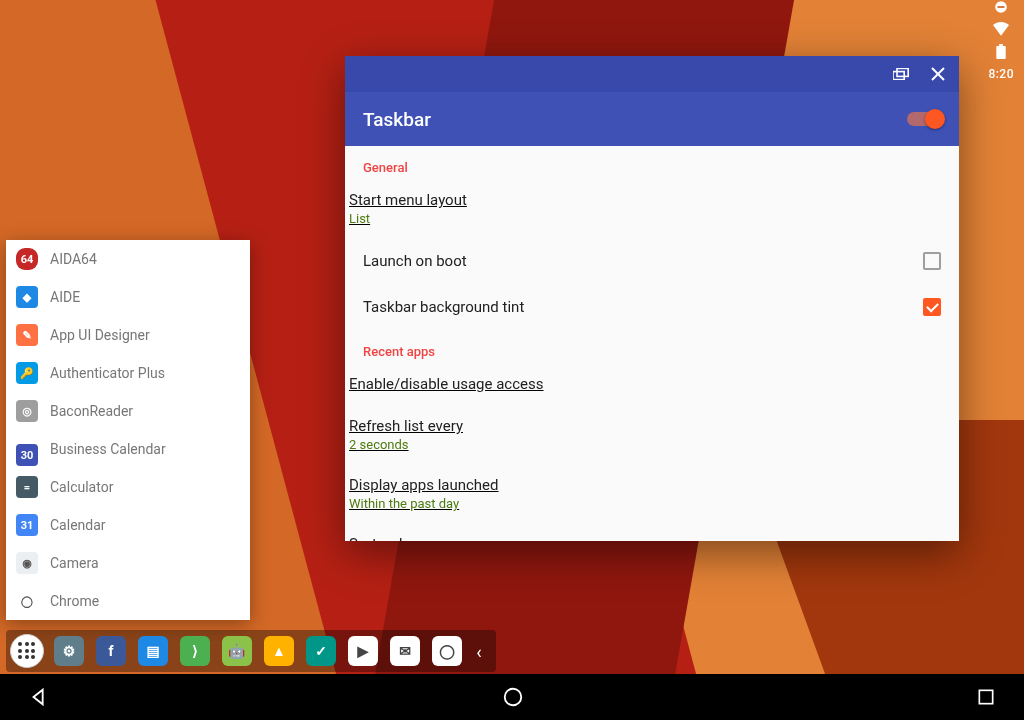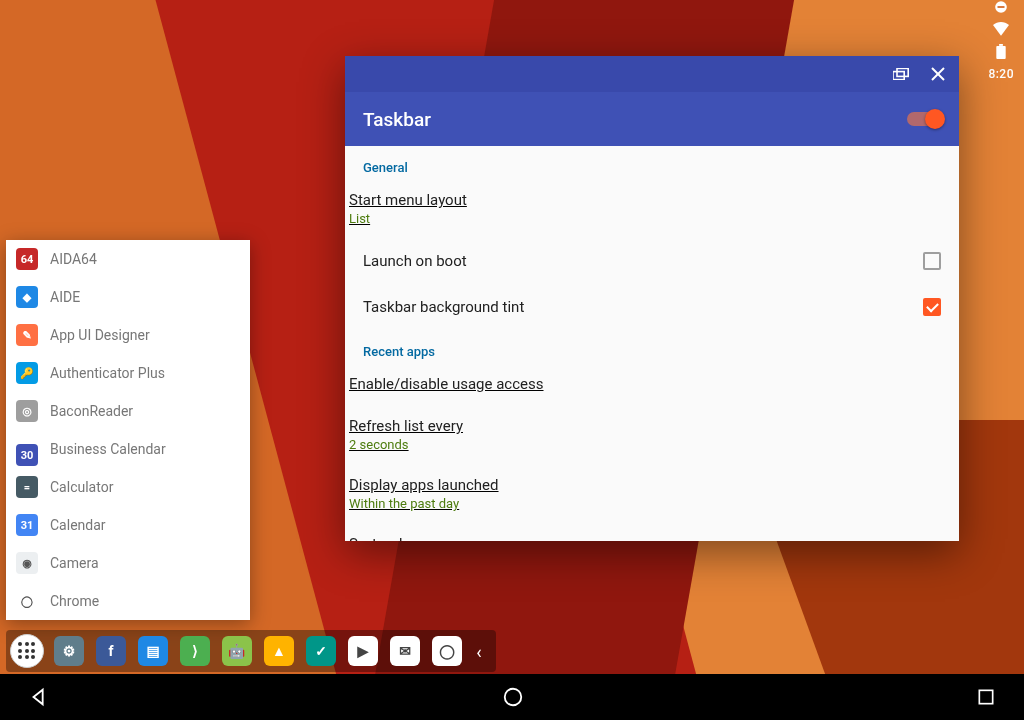--- a/index.html
+++ b/index.html
@@ -42,21 +42,21 @@
 
   
   .settings { position:absolute; left:345px; top:56px; width:614px; height:485px; background:#fafafa; box-shadow:0 12px 40px rgba(0,0,0,0.45); display:flex; flex-direction:column; overflow:hidden; }
   .winbar { height:36px; background:#3949ab; display:flex; align-items:center; justify-content:flex-end; gap:22px; padding:0 14px; }
   .winbar svg { display:block; }
   .titlebar { height:54px; background:#3f51b5; display:flex; align-items:center; justify-content:space-between; padding:0 18px; color:#fff; }
   .titlebar .ttl { font-size:19px; font-weight:500; }
   .toggle { position:relative; width:34px; height:14px; border-radius:8px; background:rgba(255,120,60,0.6); }
   .toggle .knob { position:absolute; right:-4px; top:-3px; width:20px; height:20px; border-radius:10px; background:#ff5722; box-shadow:0 1px 3px rgba(0,0,0,0.4); }
   .content { flex:1; overflow:hidden; background:#fafafa; }
-  .sect { padding:14px 18px 4px; color:#0369a1; font-size:13px; font-weight:500; }
+  .sect { padding:14px 18px 4px; color:#ef4444; font-size:13px; font-weight:500; }
   .row { padding:12px 4px;text-decoration:underline; }
   .row .t { color:#212121; font-size:15px; }
   .row .s { color:#4d7c0f; font-size:13px; margin-top:2px; }
   .rowchk { display:flex; align-items:center; justify-content:space-between; padding:14px 18px; }
   .rowchk .t { color:#212121; font-size:15px; }
   .chk { width:18px; height:18px; border:2px solid #9e9e9e; border-radius:2px; display:flex; align-items:center; justify-content:center; }
   .chk.on { background:#ff5722; border-color:#ff5722; }
   .chk.on::after { content:""; width:5px; height:9px; border:solid #fff; border-width:0 2px 2px 0; transform:rotate(45deg) translate(-1px,-1px);}
 </style>
 </head>
@@ -89,21 +89,21 @@
           <rect x="3" y="0" width="4" height="2"></rect>
           <rect x="0" y="2" width="10" height="14" rx="1"></rect>
         </svg>
     </span>
     <span class="clock">8:20</span>
   </div>
 
   <div class="applist">
 
   <div class="item">
-        <div class="appicon" style="background: rgb(198, 40, 40); color: rgb(255, 255, 255);">64</div>
+        <div class="appicon" style="background: rgb(198, 40, 40); color: rgb(255, 255, 255); border-radius: 9px;">64</div>
         <span>AIDA64</span>
       </div>
       <div class="item">
         <div class="appicon" style="background: rgb(30, 136, 229); color: rgb(255, 255, 255);">◆</div>
         <span>AIDE</span>
       </div>
       <div class="item">
         <div class="appicon" style="background: rgb(255, 112, 67); color: rgb(255, 255, 255);">✎</div>
         <span>App UI Designer</span>
       </div>

